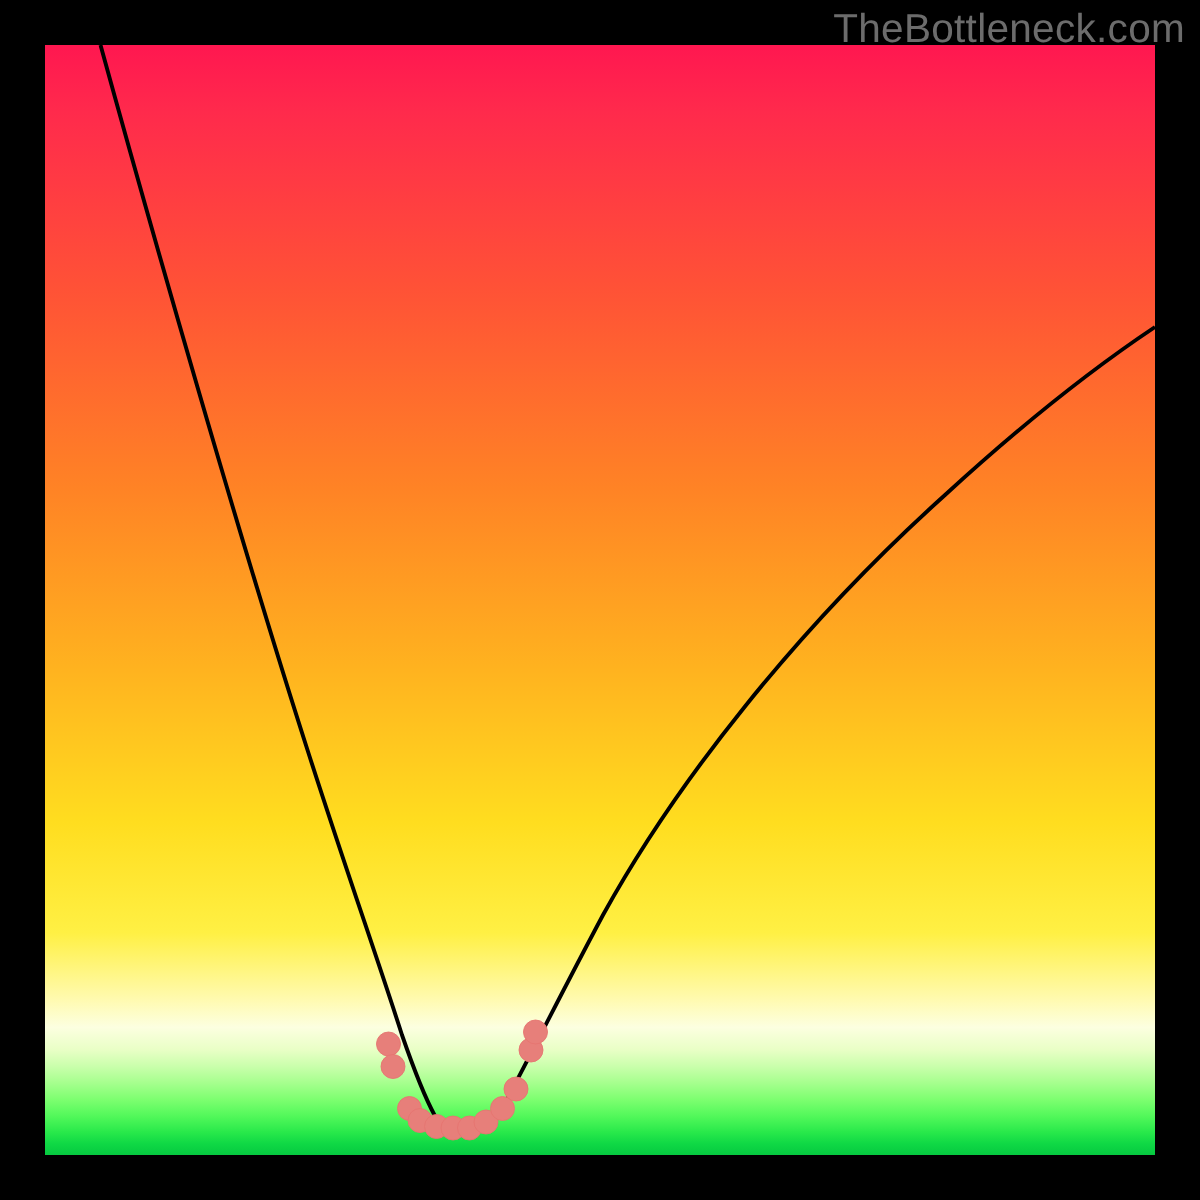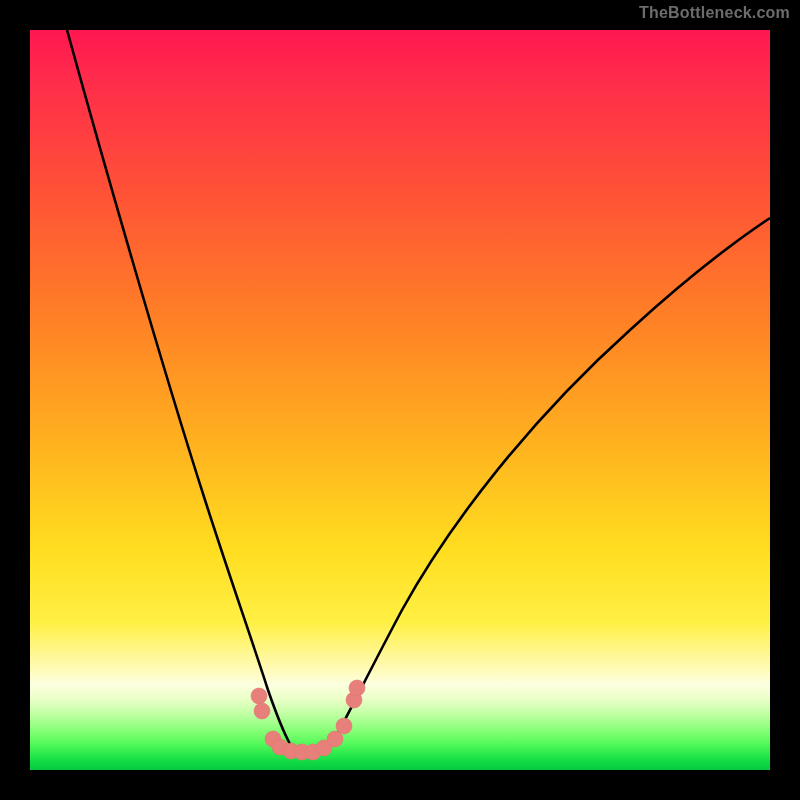--- a/index.html
+++ b/index.html
@@ -53,23 +53,23 @@
     position: absolute;
     inset: 0;
     width: 740px;
     height: 740px;
   }
   .watermark {
     position: absolute;
     top: 4px;
     right: 10px;
     color: #6c6c6c;
-    font-size: 16px;
+    font-size: 27px;
     letter-spacing: 0.2px;
-    font-weight: 700;
+    font-weight: 400;
     user-select: none;
   }
 </style>
 </head>
 <body>
 
 <div class="frame">
   <div class="watermark">TheBottleneck.com</div>
 
   <div class="plot">

